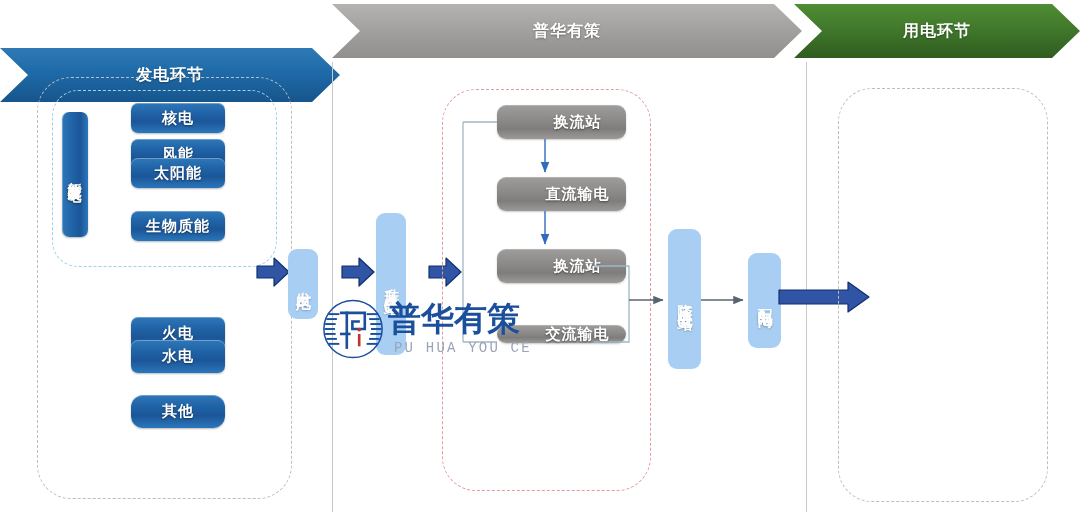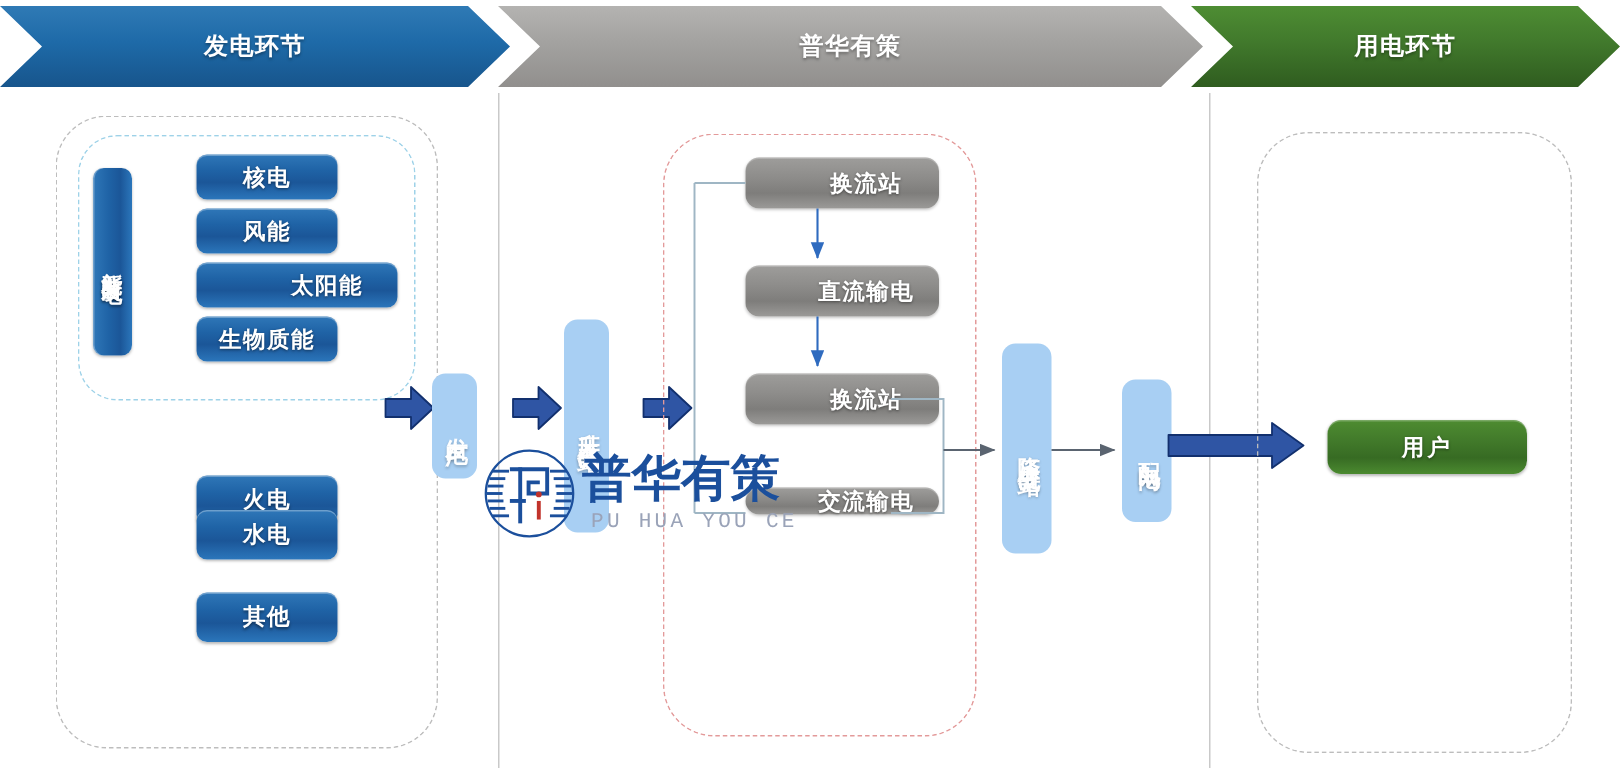--- a/index.html
+++ b/index.html
@@ -16,20 +16,21 @@
     position:absolute;top:4px;height:54px;
     display:flex;align-items:center;justify-content:center;
     color:#ffffff;font-weight:bold;font-size:16px;letter-spacing:1px;
     text-shadow:0 1px 2px rgba(0,0,0,.35);
   }
   .chev span{position:relative;z-index:3;}
   .chev-gen{
     left:0;width:340px;
     background:linear-gradient(180deg,#2f7ab5 0%,#1e6aa8 45%,#17558c 100%);
     clip-path:polygon(0 0, 312px 0, 340px 50%, 312px 100%, 0 100%, 28px 50%);
+    margin-top:44px;
   }
   .chev-trans{
     left:332px;width:470px;
     background:linear-gradient(180deg,#b4b3b1 0%,#a3a2a0 45%,#918f8d 100%);
     clip-path:polygon(0 0, 442px 0, 470px 50%, 442px 100%, 0 100%, 28px 50%);
   }
   .chev-use{
     left:794px;width:286px;
     background:linear-gradient(180deg,#4e8d33 0%,#41792c 45%,#2f5c1f 100%);
     clip-path:polygon(0 0, 258px 0, 286px 50%, 258px 100%, 0 100%, 28px 50%);
@@ -142,34 +143,34 @@
   <div class="vbar" style="left:62px;top:112px;width:26px;height:125px;">
     <span>新能有发电</span>
   </div>
 
   <div class="srcbox" style="left:131px;top:103px;width:94px;height:30px;">
     <span>核电</span>
   </div>
   <div class="srcbox" style="left:131px;top:139px;width:94px;height:30px;">
     <span>风能</span>
   </div>
-  <div class="srcbox" style="left:131px;top:175px;width:94px;height:30px;padding-left:40px;">
+  <div class="srcbox" style="left:131px;top:158px;width:94px;height:30px;">
     <span>太阳能</span>
   </div>
   <div class="srcbox" style="left:131px;top:211px;width:94px;height:30px;">
     <span>生物质能</span>
   </div>
 
   <div class="srcbox" style="left:131px;top:288px;width:94px;height:33px;margin-top:29px;">
     <span>火电</span>
   </div>
   <div class="srcbox" style="left:131px;top:340px;width:94px;height:33px;">
     <span>水电</span>
   </div>
-  <div class="srcbox" style="left:131px;top:395px;width:94px;height:33px;">
+  <div class="srcbox" style="left:131px;top:395px;width:94px;height:33px;border-radius:12px;">
     <span>其他</span>
   </div>
 
   <div class="barrow" style="left:256px;top:255px;">
     <svg width="34" height="34" viewBox="0 0 34 34">
       <polygon points="1,11 18,11 18,3 33,17 18,31 18,23 1,23" fill="#2f55a4" stroke="#12306e" stroke-width="1.2" stroke-linejoin="round"></polygon>
     </svg>
   </div>
 
   <div class="lbbox" style="left:288px;top:249px;width:30px;height:70px;">
@@ -216,23 +217,20 @@
   </div>
 
   <div class="barrow" style="left:778px;top:280px;">
     <svg width="92" height="34" viewBox="0 0 92 34">
       <polygon points="1,10 70,10 70,2 91,17 70,32 70,24 1,24" fill="#2f55a4" stroke="#12306e" stroke-width="1.2" stroke-linejoin="round"></polygon>
     </svg>
   </div>
 
   <div class="panel" style="left:838px;top:88px;width:208px;height:412px;"></div>
 
-  <div class="greenbox" style="left:885px;top:280px;width:133px;height:36px;">
-    <span>用户</span>
-  </div>
 
   <svg id="wires">
     <defs>
       <marker id="ah-blue" markerWidth="9" markerHeight="9" refX="7.5" refY="3.2" orient="auto" markerUnits="strokeWidth">
         <path d="M0,0 L8,3.2 L0,6.4 z" fill="#2f6bbf"></path>
       </marker>
       <marker id="ah-grey" markerWidth="9" markerHeight="9" refX="7.5" refY="3.2" orient="auto" markerUnits="strokeWidth">
         <path d="M0,0 L8,3.2 L0,6.4 z" fill="#5a6470"></path>
       </marker>
     </defs>

